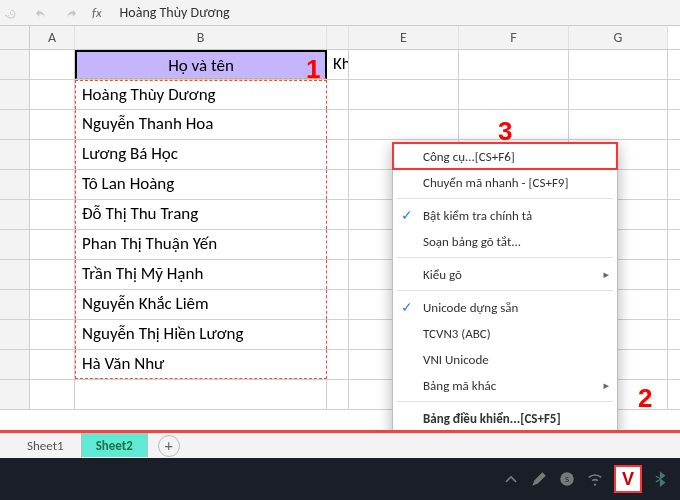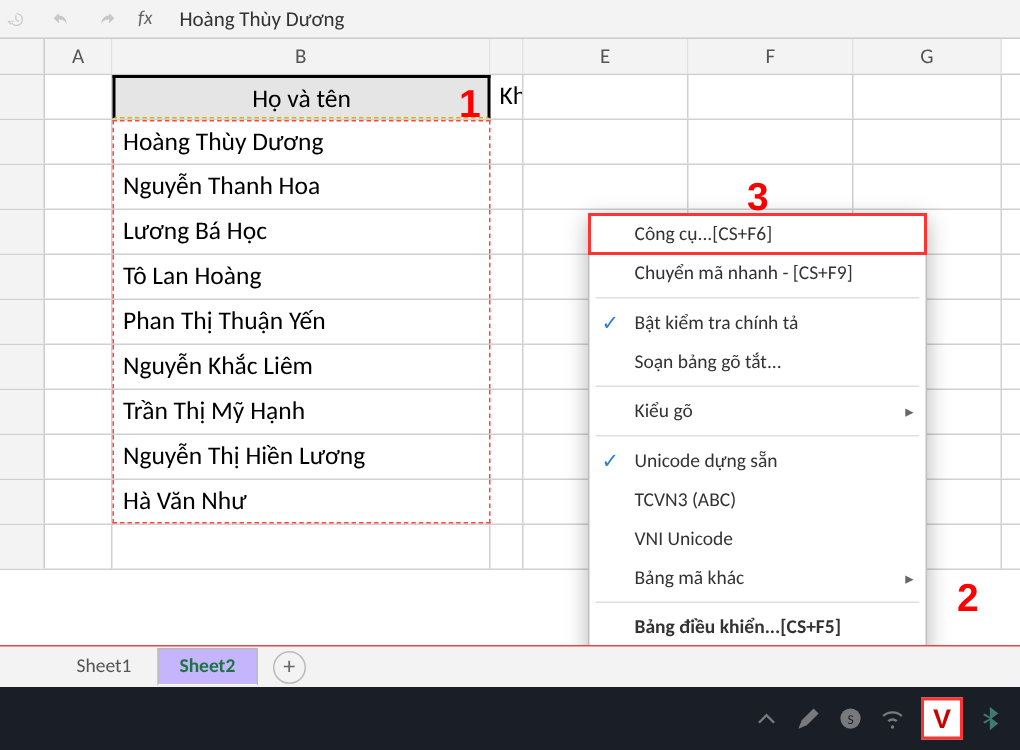--- a/index.html
+++ b/index.html
@@ -22,21 +22,21 @@
   .colC { width: 22px; }
   .colE { width: 110px; }
   .colF { width: 110px; }
   .colG { width: 99px; }
 
   .rows { }
   .row { display: flex; height: 30px; border-bottom: 1px solid #d0d0d0; }
   .row .rh { width: 30px; border-right: 1px solid #ccc; background: #f3f3f3; }
   .row .cell { border-right: 1px solid #d0d0d0; font-size: 17px; padding: 3px 6px; line-height: 22px; overflow: hidden; white-space: nowrap; }
 
-  .header-row .cell.colB { background: #e5e5e5; text-align: center; font-weight: 400; border-top: 2px solid #000; border-left: 2px solid #000; border-right: 2px solid #000; border-bottom: 1px dashed #e0b000; }
+  .header-row .cell.colB { background: #c4b5fd; text-align: center; font-weight: 400; border-top: 2px solid #000; border-left: 2px solid #000; border-right: 2px solid #000; border-bottom: 1px dashed #e0b000; }
   .header-row .cell.colC { text-align: left; }
 
   .data-row .cell.colB { border-left: 1px dashed #f44; border-right: 1px dashed #f44; }
   .data-row.first .cell.colB { border-top: 1px dashed #f44; }
   .data-row.last .cell.colB { border-bottom: 1px dashed #f44; }
 
   
   .anno { position: absolute; color: #f00; font-weight: 700; font-size: 26px; font-family: Arial, sans-serif; }
   .anno1 { left: 306px; top: 54px; }
   .anno3 { left: 498px; top: 116px; }
@@ -53,23 +53,23 @@
 
   
   .taskbar { position: absolute; left: 0; right: 0; bottom: 0; height: 42px; background: #1a1e26; display: flex; align-items: center; }
   .taskbar-left { flex: 1; }
   .tray { display: flex; align-items: center; gap: 10px; padding-right: 10px; }
   .tray .tico { width: 18px; height: 18px; opacity: .65; }
   .tray .unikey-box { width: 28px; height: 28px; background: #fff; border: 2px solid #f33; display: flex; align-items: center; justify-content: center; }
   .tray .unikey-box span { color: #c00; font-weight: 700; font-size: 18px; font-family: Arial; }
 
   
-  .sheet-tabs { position: absolute; left: 0; right: 0; bottom: 42px; height: 28px; background: #f3f3f3; border-top: 1px solid #ef4444; display: flex; align-items: center; padding-left: 36px; gap: 2px; }
+  .sheet-tabs { position: absolute; left: 0; right: 0; bottom: 42px; height: 28px; background: #f3f3f3; border-top: 3px solid #ef4444; display: flex; align-items: center; padding-left: 12px; gap: 2px; }
   .sheet-tabs .tab { padding: 4px 14px; font-size: 13px; color: #555; border: 1px solid transparent; }
-  .sheet-tabs .tab.active { background: #c4b5fd; border: 1px solid #bbb; border-bottom-color: #fff; color: #217346; font-weight: 600; }
+  .sheet-tabs .tab.active { background: #5eead4; border: 1px solid #bbb; border-bottom-color: #fff; color: #217346; font-weight: 600; }
   .sheet-tabs .plus { width: 22px; height: 22px; border: 1px solid #bbb; border-radius: 50%; text-align: center; line-height: 20px; color: #666; margin-left: 8px; }
 
   .tico svg, .hist svg, .nav svg { width: 100%; height: 100%; }
 </style>
 </head>
 <body>
 
 <div class="formula-bar">
   <span class="hist"><svg viewBox="0 0 16 16">
         <path fill="#888" d="M8 3a5 5 0 1 1-4.9 6H1l2.5 3L6 9H4.1A4 4 0 1 0 8 4V3zM8 5v3l2 1-.5 1L7 8V5h1z"></path>
@@ -137,39 +137,48 @@
         <div class="cell colA"></div>
         <div class="cell colB">Tô Lan Hoàng</div>
         <div class="cell colC"></div>
         <div class="cell colE"></div>
         <div class="cell colF"></div>
         <div class="cell colG"></div>
       </div>
       <div class="row data-row">
         <div class="rh"></div>
         <div class="cell colA"></div>
+        <div class="cell colB">Đỗ Thị Thu Trang</div>
+        <div class="cell colC"></div>
+        <div class="cell colE"></div>
+        <div class="cell colF"></div>
+        <div class="cell colG"></div>
+      </div>
+      <div class="row data-row">
+        <div class="rh"></div>
+        <div class="cell colA"></div>
         <div class="cell colB">Phan Thị Thuận Yến</div>
         <div class="cell colC"></div>
         <div class="cell colE"></div>
         <div class="cell colF"></div>
         <div class="cell colG"></div>
       </div>
       <div class="row data-row">
         <div class="rh"></div>
         <div class="cell colA"></div>
+        <div class="cell colB">Trần Thị Mỹ Hạnh</div>
+        <div class="cell colC"></div>
+        <div class="cell colE"></div>
+        <div class="cell colF"></div>
+        <div class="cell colG"></div>
+      </div>
+      <div class="row data-row">
+        <div class="rh"></div>
+        <div class="cell colA"></div>
         <div class="cell colB">Nguyễn Khắc Liêm</div>
-        <div class="cell colC"></div>
-        <div class="cell colE"></div>
-        <div class="cell colF"></div>
-        <div class="cell colG"></div>
-      </div>
-      <div class="row data-row">
-        <div class="rh"></div>
-        <div class="cell colA"></div>
-        <div class="cell colB">Trần Thị Mỹ Hạnh</div>
         <div class="cell colC"></div>
         <div class="cell colE"></div>
         <div class="cell colF"></div>
         <div class="cell colG"></div>
       </div>
       <div class="row data-row">
         <div class="rh"></div>
         <div class="cell colA"></div>
         <div class="cell colB">Nguyễn Thị Hiền Lương</div>
         <div class="cell colC"></div>

